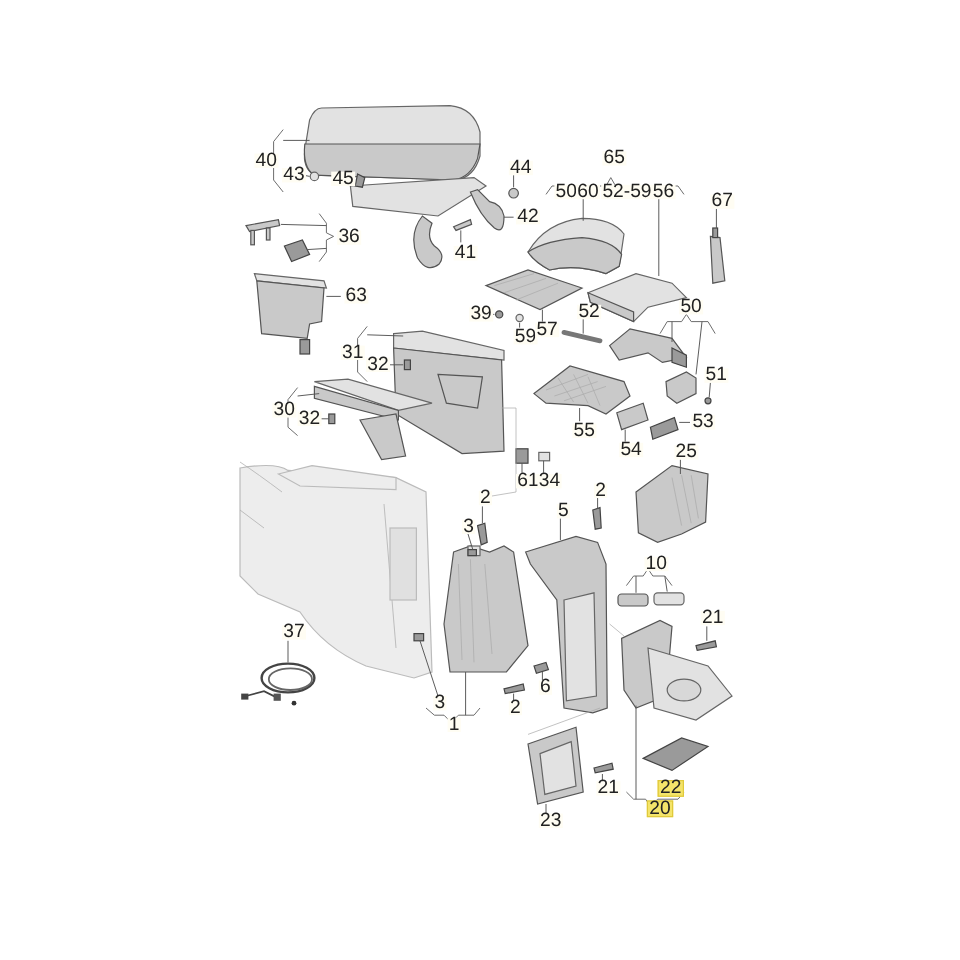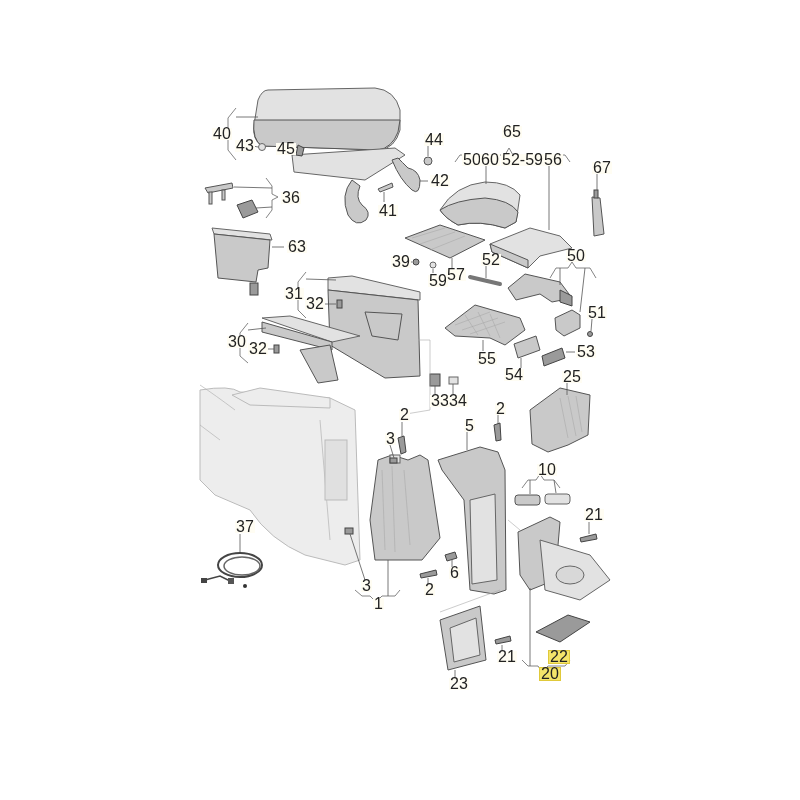--- a/index.html
+++ b/index.html
@@ -271,23 +271,23 @@
   <span class="lbl" style="left:446px;top:269px">57</span>
   <span class="lbl" style="left:481px;top:254px">52</span>
   <span class="lbl" style="left:566px;top:250px">50</span>
   <span class="lbl" style="left:284px;top:288px">31</span>
   <span class="lbl" style="left:305px;top:298px">32</span>
   <span class="lbl" style="left:587px;top:307px">51</span>
   <span class="lbl" style="left:477px;top:353px">55</span>
   <span class="lbl" style="left:576px;top:346px">53</span>
   <span class="lbl" style="left:227px;top:336px">30</span>
   <span class="lbl" style="left:248px;top:343px">32</span>
-  <span class="lbl" style="left:504px;top:369px">54</span>
+  <span class="lbl" style="left:516px;top:369px">54</span>
   <span class="lbl" style="left:562px;top:371px">25</span>
-  <span class="lbl" style="left:430px;top:395px">33</span>
+  <span class="lbl" style="left:430px;top:395px">61</span>
   <span class="lbl" style="left:448px;top:395px">34</span>
   <span class="lbl" style="left:399px;top:409px">2</span>
   <span class="lbl" style="left:495px;top:403px">2</span>
   <span class="lbl" style="left:464px;top:420px">5</span>
   <span class="lbl" style="left:385px;top:433px">3</span>
   <span class="lbl" style="left:537px;top:464px">10</span>
   <span class="lbl" style="left:584px;top:509px">21</span>
   <span class="lbl" style="left:235px;top:521px">37</span>
   <span class="lbl" style="left:449px;top:567px">6</span>
   <span class="lbl" style="left:361px;top:580px">3</span>

